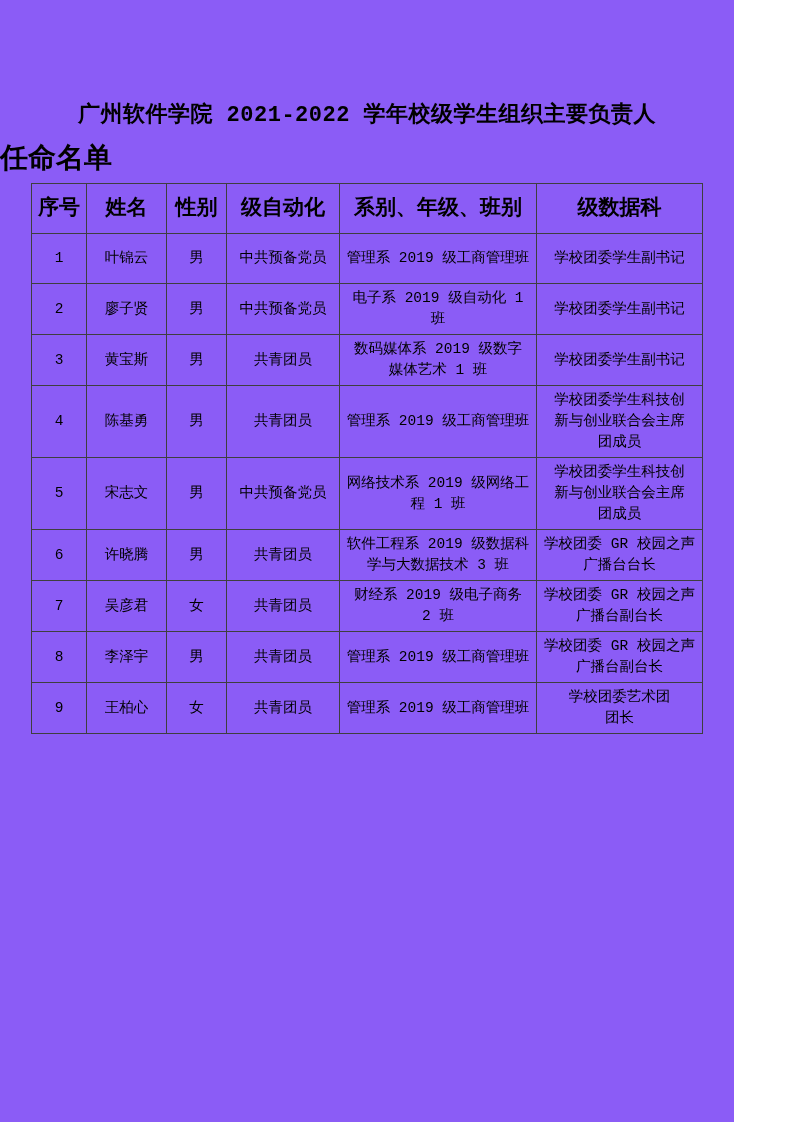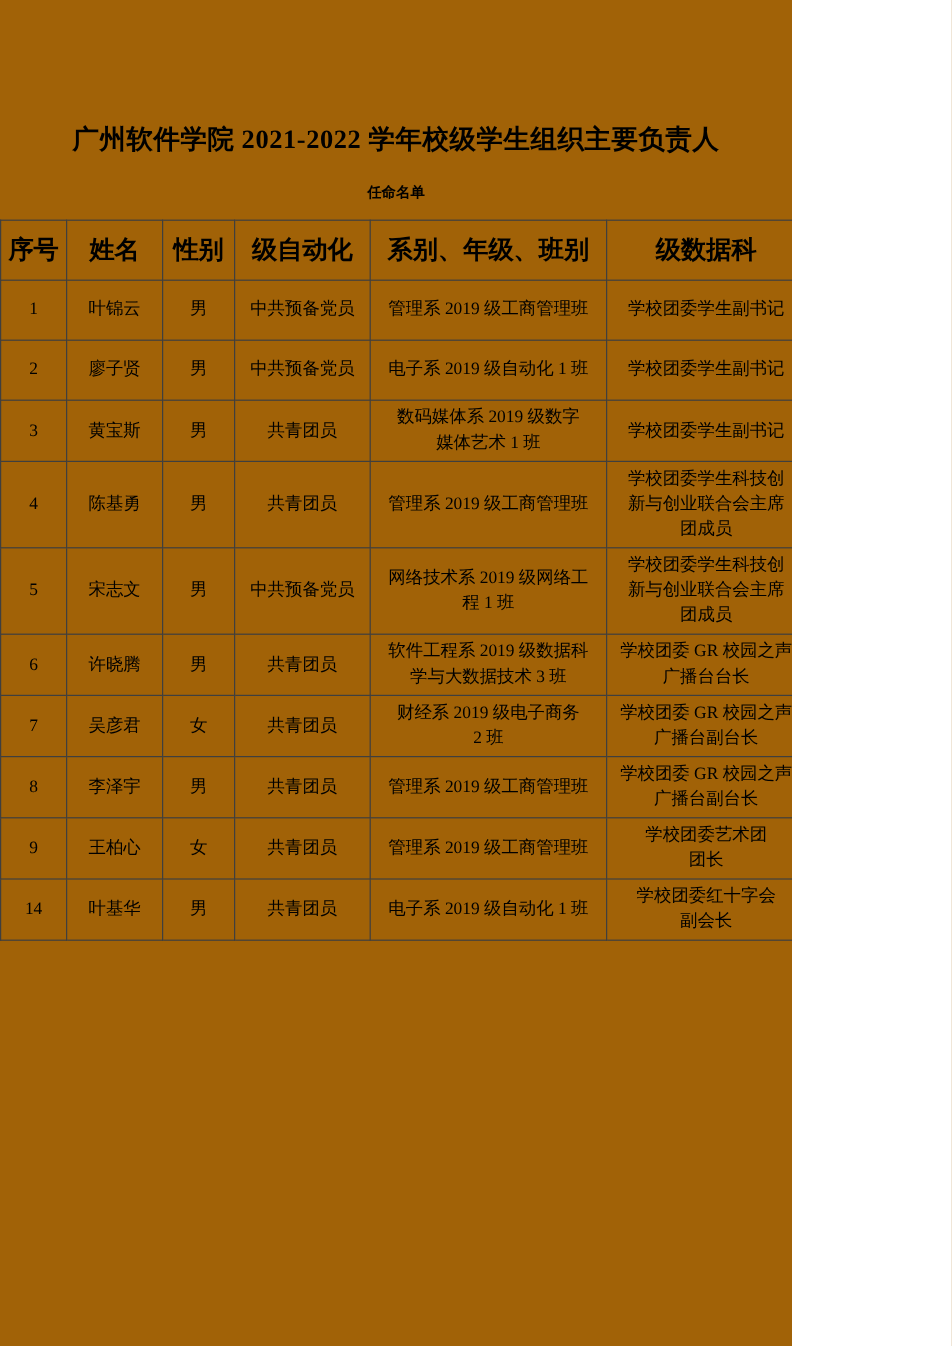--- a/index.html
+++ b/index.html
@@ -2,41 +2,41 @@
 <html><head>
 <meta charset="utf-8">
 <style>
   html, body {
     margin: 0;
     padding: 0;
     background: #ffffff;
   }
   .page {
     position: relative;
-    width: 660px;
+    width: 734px;
     height: 1122px;
-    background: #a16207;
+    background: #8b5cf6;
     overflow: hidden;
     box-sizing: border-box;
-    font-family: Liberation Serif, serif;
+    font-family: Liberation Mono, monospace;
     color: #000000;
   }
   .doc-title {
     margin: 0;
     padding-top: 101px;
     text-align: center;
     font-size: 22px;
     line-height: 30px;
     font-weight: bold;
     letter-spacing: 0.5px;
   }
   .doc-subtitle {
     margin: 15px 0 0 0;
-    text-align: center;
-    font-size: 12px;
+    text-align: left;
+    font-size: 28px;
     line-height: 28px;
     font-weight: bold;
   }
   table.roster {
     width: 671px;
     margin: 9px auto 0 auto;
     border-collapse: collapse;
     table-layout: fixed;
   }
   table.roster th,
@@ -168,24 +168,15 @@
       </tr>
       <tr>
         <td>9</td>
         <td>王柏心</td>
         <td>女</td>
         <td>共青团员</td>
         <td>管理系 2019 级工商管理班</td>
         <td>学校团委艺术团
 团长</td>
       </tr>
-      <tr>
-        <td>14</td>
-        <td>叶基华</td>
-        <td>男</td>
-        <td>共青团员</td>
-        <td>电子系 2019 级自动化 1 班</td>
-        <td>学校团委红十字会
-副会长</td>
-      </tr>
     </tbody>
   </table>
 </div>
 
 </body></html>

